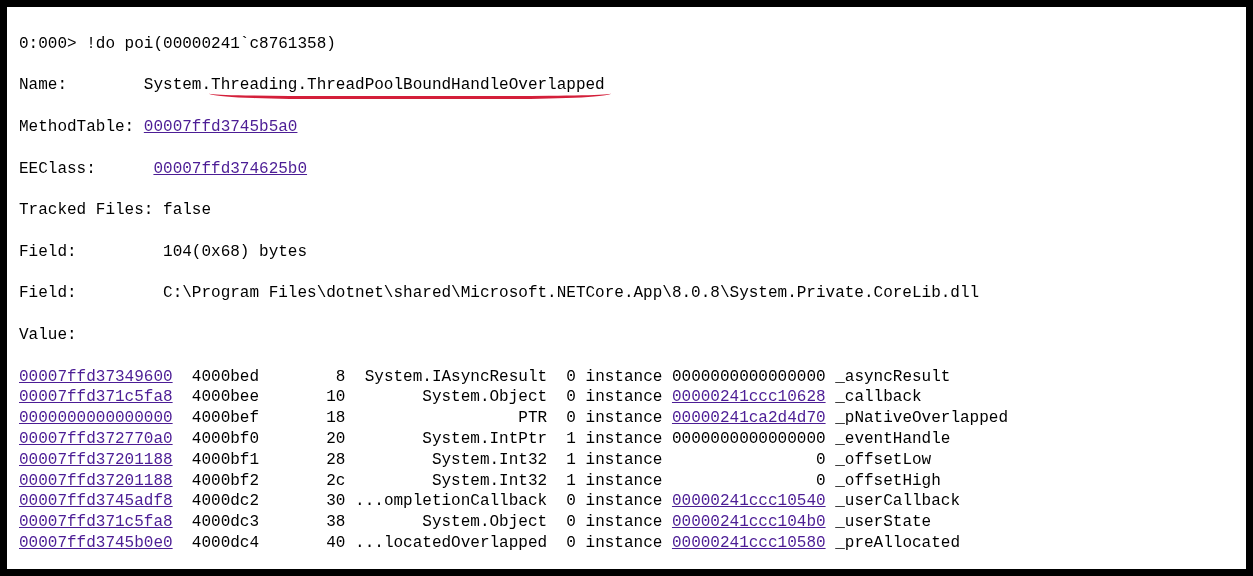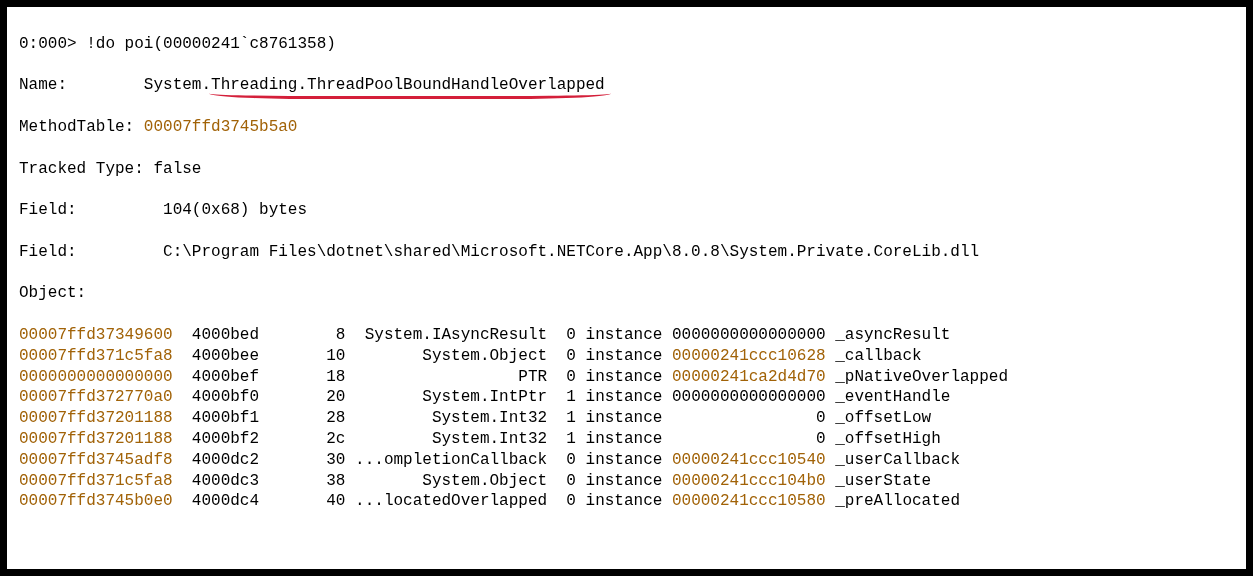--- a/index.html
+++ b/index.html
@@ -15,21 +15,22 @@
     color: #000;
     padding: 6px 12px 18px 12px;
     border: 7px solid #000;
     width: 1253px;
     height: 576px;
     box-sizing: border-box;
     white-space: pre;
     overflow: hidden;
   }
   .link {
-    color: #a16207;
+    color: #4c1d95;
+    text-decoration: underline;
   }
   .underline-annot {
     position: relative;
     display: inline-block;
     text-align: right;
   }
   .underline-annot::after {
     content: "";
     position: absolute;
     left: 190px;
@@ -42,18 +43,19 @@
   }
   .row { display: block; }
 </style>
 </head>
 <body>
 
 <div class="window">
 <span class="row">0:000&gt; !do poi(00000241`c8761358)</span>
 <span class="row"><span class="underline-annot"><span>Name:</span>        <span>System.Threading.ThreadPoolBoundHandleOverlapped</span></span></span>
 <span class="row"><span>MethodTable:</span> <span class="link">00007ffd3745b5a0</span></span>
-<span class="row"><span>Tracked Type:</span> <span>false</span></span>
+<span class="row"><span>EEClass:</span>      <span class="link">00007ffd374625b0</span></span>
+<span class="row"><span>Tracked Files:</span> <span>false</span></span>
 <span class="row"><span>Field:</span>         <span>104(0x68) bytes</span></span>
 <span class="row"><span>Field:</span>         <span>C:\Program Files\dotnet\shared\Microsoft.NETCore.App\8.0.8\System.Private.CoreLib.dll</span></span>
-<span class="row">Object:</span>
+<span class="row">Value:</span>
 <div id="rows"><span class="row"><span class="link">00007ffd37349600</span>  <span>4000bed</span><span>        8</span> <span> System.IAsyncResult</span><span>  0</span><span> instance</span> <span>0000000000000000</span> <span>_asyncResult</span></span><span class="row"><span class="link">00007ffd371c5fa8</span>  <span>4000bee</span><span>       10</span> <span>       System.Object</span><span>  0</span><span> instance</span> <span class="link">00000241ccc10628</span> <span>_callback</span></span><span class="row"><span class="link">0000000000000000</span>  <span>4000bef</span><span>       18</span> <span>                 PTR</span><span>  0</span><span> instance</span> <span class="link">00000241ca2d4d70</span> <span>_pNativeOverlapped</span></span><span class="row"><span class="link">00007ffd372770a0</span>  <span>4000bf0</span><span>       20</span> <span>       System.IntPtr</span><span>  1</span><span> instance</span> <span>0000000000000000</span> <span>_eventHandle</span></span><span class="row"><span class="link">00007ffd37201188</span>  <span>4000bf1</span><span>       28</span> <span>        System.Int32</span><span>  1</span><span> instance</span>                <span>0</span> <span>_offsetLow</span></span><span class="row"><span class="link">00007ffd37201188</span>  <span>4000bf2</span><span>       2c</span> <span>        System.Int32</span><span>  1</span><span> instance</span>                <span>0</span> <span>_offsetHigh</span></span><span class="row"><span class="link">00007ffd3745adf8</span>  <span>4000dc2</span><span>       30</span> <span>...ompletionCallback</span><span>  0</span><span> instance</span> <span class="link">00000241ccc10540</span> <span>_userCallback</span></span><span class="row"><span class="link">00007ffd371c5fa8</span>  <span>4000dc3</span><span>       38</span> <span>       System.Object</span><span>  0</span><span> instance</span> <span class="link">00000241ccc104b0</span> <span>_userState</span></span><span class="row"><span class="link">00007ffd3745b0e0</span>  <span>4000dc4</span><span>       40</span> <span>...locatedOverlapped</span><span>  0</span><span> instance</span> <span class="link">00000241ccc10580</span> <span>_preAllocated</span></span></div>
 </div>
 
 </body></html>

